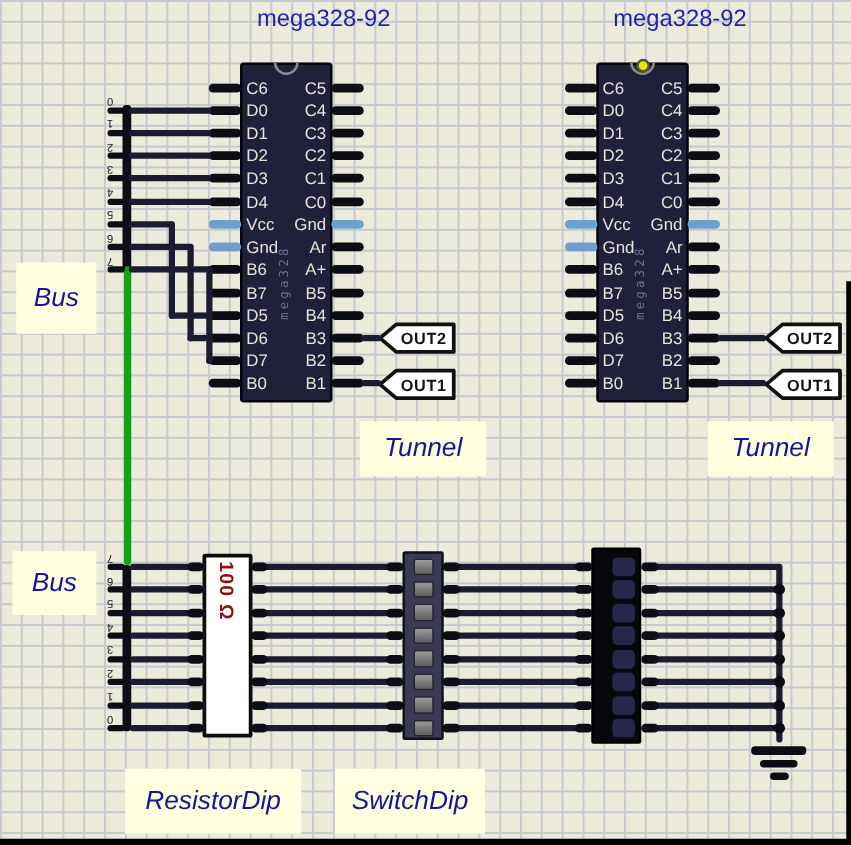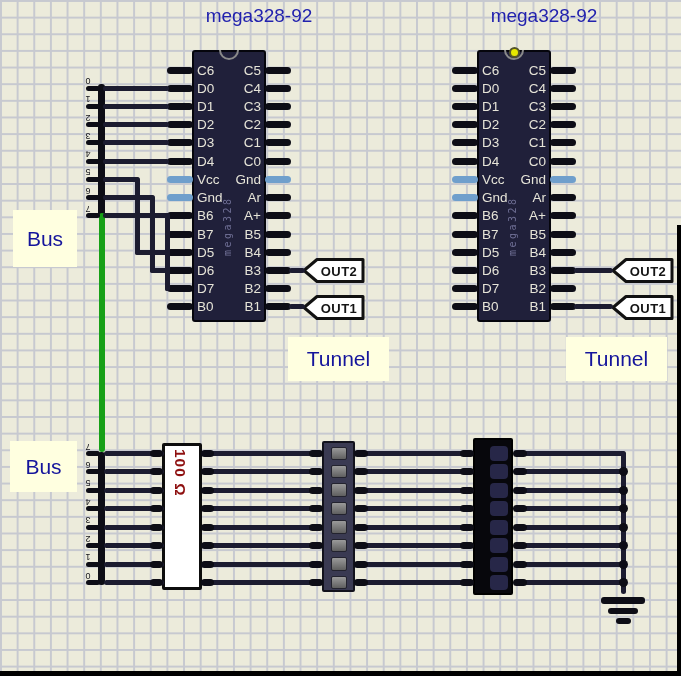--- a/index.html
+++ b/index.html
@@ -23,21 +23,21 @@
   .chip-title{position:absolute;color:#2222ae;font-size:19px;font-weight:500;text-align:center;height:22px;line-height:22px;}
   .pin-label{position:absolute;color:#e6e4d8;font-size:13.5px;line-height:17px;width:36px;}
   .pin-label.r{text-align:right;}
   .chip-notch{position:absolute;width:20px;height:10px;border:2px solid #8a8a8a;border-top:none;
               border-radius:0 0 20px 20px;box-sizing:border-box;}
   .chip-dot{position:absolute;width:11px;height:11px;border-radius:50%;background:#e6e800;
             border:2px solid #55552a;box-sizing:border-box;}
   .chip-vtext{position:absolute;writing-mode:vertical-rl;transform:rotate(180deg);
               font-family:"DejaVu Sans Mono",monospace;font-size:10px;letter-spacing:2.5px;color:#6e6e94;}
   .lbl{position:absolute;background:#ffffe0;color:#15159c;font-size:21px;font-weight:500;
-       display:flex;align-items:center;justify-content:center;}
+       display:flex;align-items:center;justify-content:center;font-style:italic;}
   .dot{position:absolute;width:9px;height:9px;border-radius:50%;background:#0d0d16;}
   .gbar{position:absolute;background:#0d0d16;border-radius:3px;}
   .sw-slot{position:absolute;background:linear-gradient(180deg,#9a9a9a,#5f5f5f);
            border:1px solid #23232e;border-radius:2px;box-sizing:border-box;}
   .led-slot{position:absolute;background:#272748;border-radius:4px;}
   .res-body{position:absolute;left:162px;top:443px;width:40px;height:147px;background:#ffffff;
             border:3px solid #0d0d0d;border-radius:2px;box-sizing:border-box;}
   .res-value{position:absolute;left:171px;top:449px;writing-mode:vertical-rl;
              font-size:15.5px;font-weight:700;color:#8e1010;letter-spacing:1px;}
   .switch-body{position:absolute;left:322px;top:441px;width:33px;height:151px;background:#3a3a52;
@@ -51,20 +51,22 @@
 </style>
 </head>
 <body>
 
 <div id="canvas">
 
   <div class="lbl" style="left:13px;top:210px;width:64px;height:57px;">Bus</div>
   <div class="lbl" style="left:10px;top:441px;width:67px;height:51px;">Bus</div>
   <div class="lbl" style="left:288px;top:337px;width:101px;height:44px;">Tunnel</div>
   <div class="lbl" style="left:566px;top:337px;width:101px;height:44px;">Tunnel</div>
+  <div class="lbl" style="left:100px;top:615px;width:141px;height:52px;">ResistorDip</div>
+  <div class="lbl" style="left:268px;top:615px;width:120px;height:52px;">SwitchDip</div>
 
   <div class="res-body"></div>
   <div class="res-value">100 Ω</div>
 
   <div class="switch-body"></div>
 
   <div class="led-body"></div>
 
   <svg class="flag" style="left:302px;top:257px;" width="64" height="27">
     <path d="M2 13.5 L15 2.5 H61 V24.5 H15 Z" fill="#ffffff" stroke="#111111" stroke-width="3" stroke-linejoin="round"></path>

